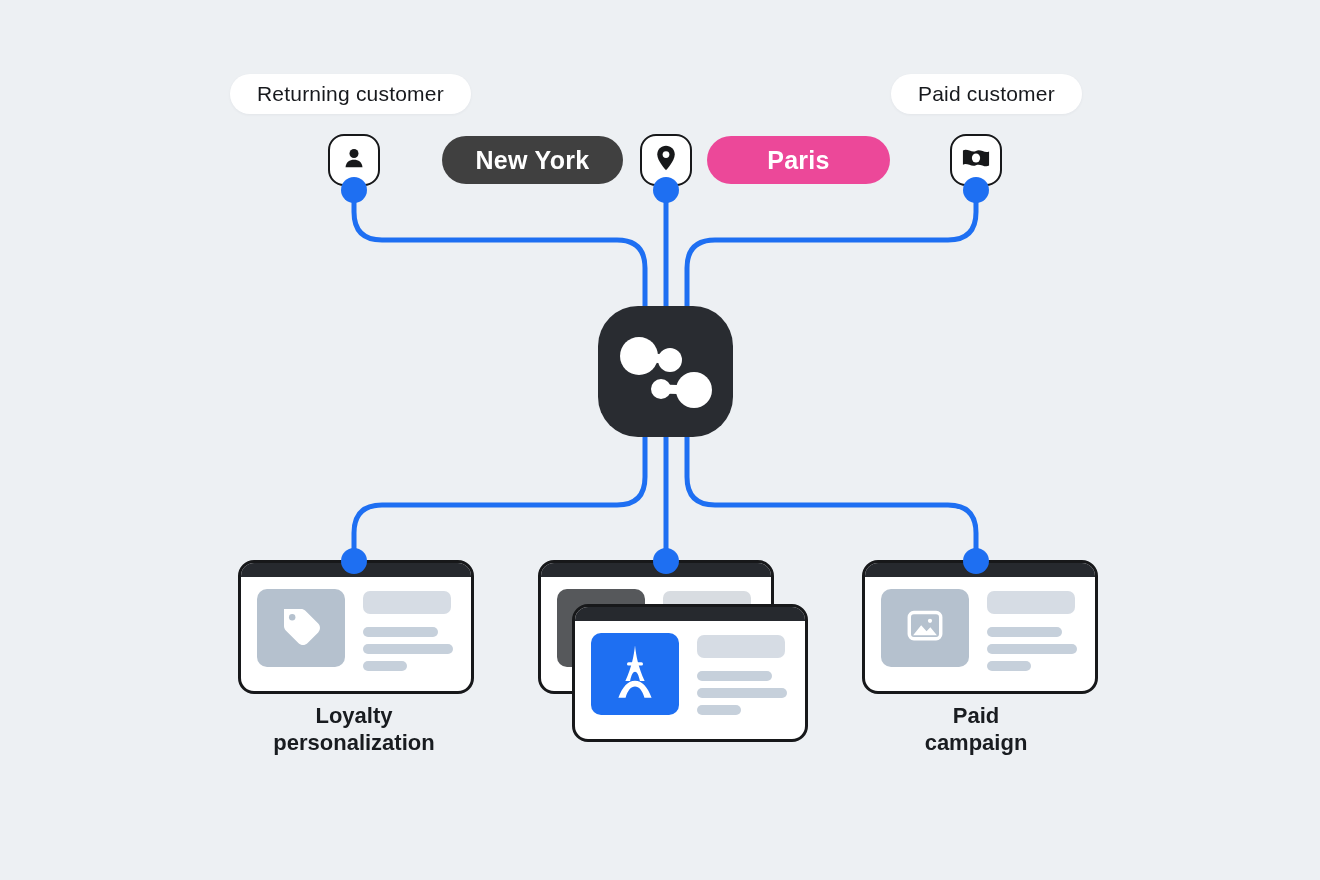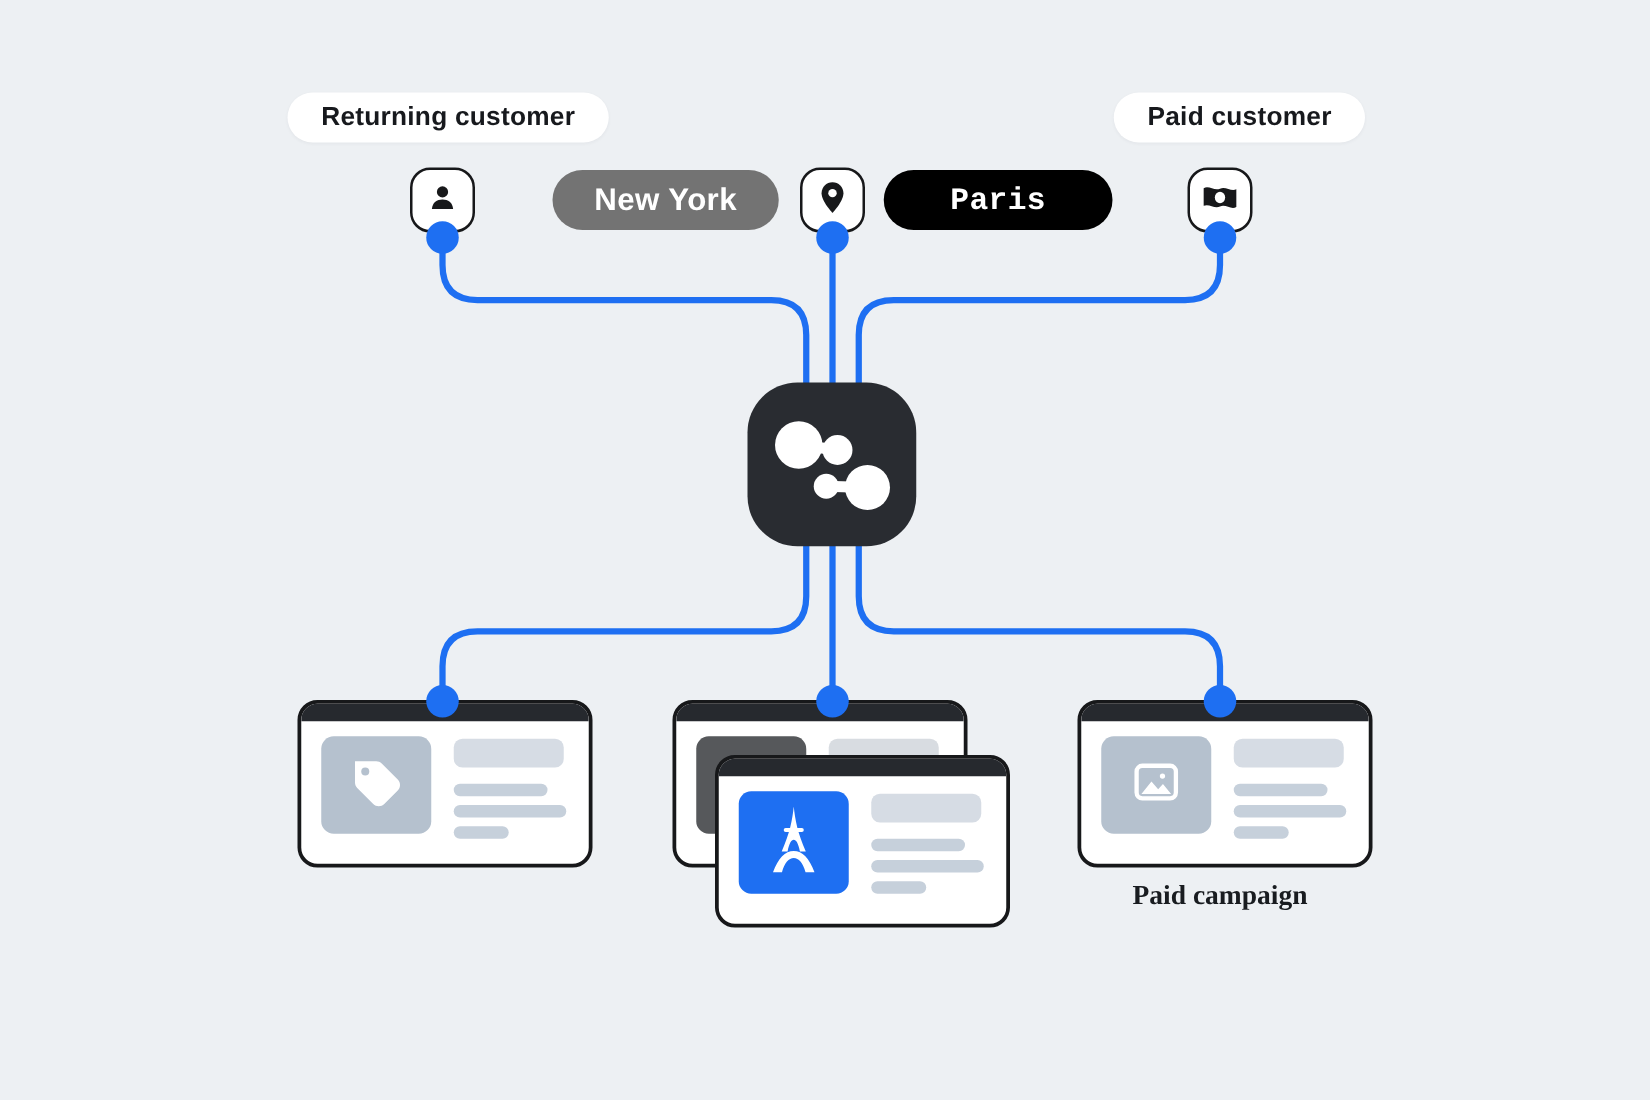--- a/index.html
+++ b/index.html
@@ -18,35 +18,35 @@
   }
   svg.connectors path{
     fill:none;stroke:#1e6ff2;stroke-width:5;stroke-linecap:round;
   }
   
   .tag-pill{
     position:absolute;z-index:2;
     height:40px;border-radius:21px;background:#ffffff;
     display:flex;align-items:center;justify-content:center;
     padding:0 27px;
-    font-size:21px;font-weight:700;color:#17191d;
+    font-size:21px;font-weight:400;color:#17191d;
     letter-spacing:.2px;
     box-shadow:0 1px 3px rgba(30,40,60,.05);
     white-space:nowrap;
   }
   
   .seg-pill{
     position:absolute;z-index:2;
     height:48px;border-radius:24px;
     display:flex;align-items:center;justify-content:center;
     font-size:25px;font-weight:700;color:#ffffff;
     letter-spacing:.3px;white-space:nowrap;
   }
-  .seg-pill.dark{background:#737373;}
-  .seg-pill.blue{background:#000000;font-family:Liberation Mono, monospace;}
+  .seg-pill.dark{background:#404040;}
+  .seg-pill.blue{background:#ec4899;}
   
   .chip{
     position:absolute;z-index:2;
     width:52px;height:52px;border-radius:16px;
     background:#ffffff;border:2.5px solid #17181a;
     box-sizing:border-box;
     display:flex;align-items:center;justify-content:center;
   }
   
   .dot{
@@ -229,15 +229,16 @@
     </div>
   </div>
 
   <div class="dot" style="left:354px;top:190px;"></div>
   <div class="dot" style="left:666px;top:190px;"></div>
   <div class="dot" style="left:976px;top:190px;"></div>
   <div class="dot" style="left:354px;top:561px;"></div>
   <div class="dot" style="left:666px;top:561px;"></div>
   <div class="dot" style="left:976px;top:561px;"></div>
 
-  <div class="card-label" style="left:906px;top:703px;width:140px;font-family:Liberation Serif, serif;">Paid campaign</div>
+  <div class="card-label" style="left:234px;top:703px;width:240px;">Loyalty personalization</div>
+  <div class="card-label" style="left:906px;top:703px;width:140px;">Paid campaign</div>
 
 </div>
 
 </body></html>

